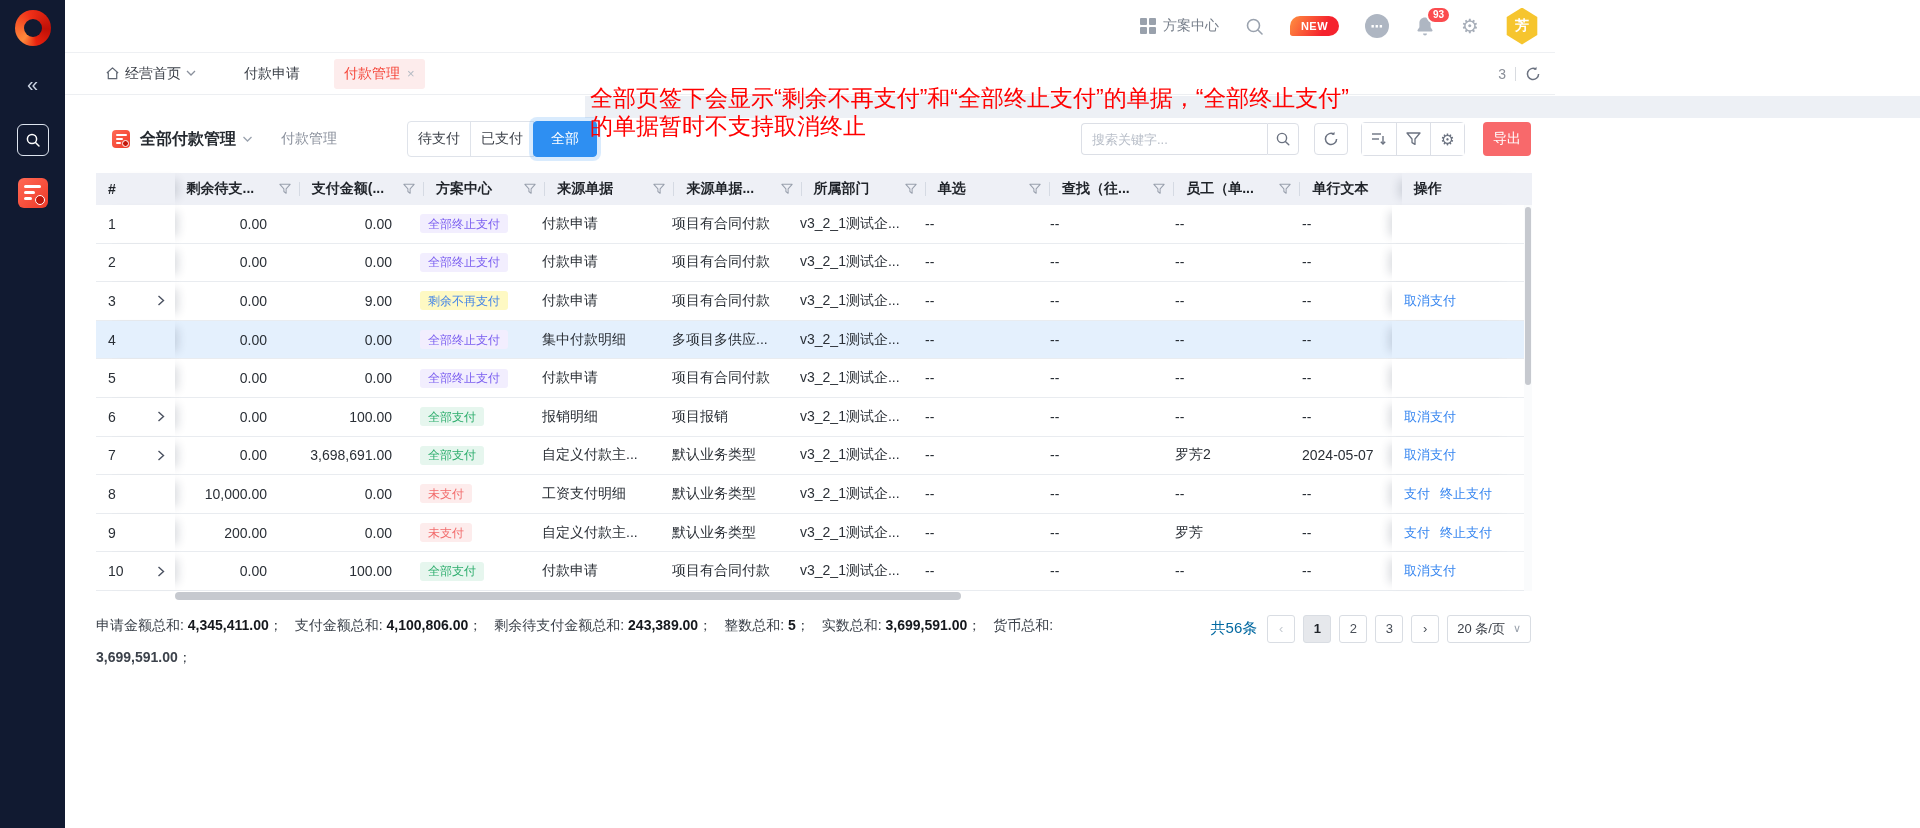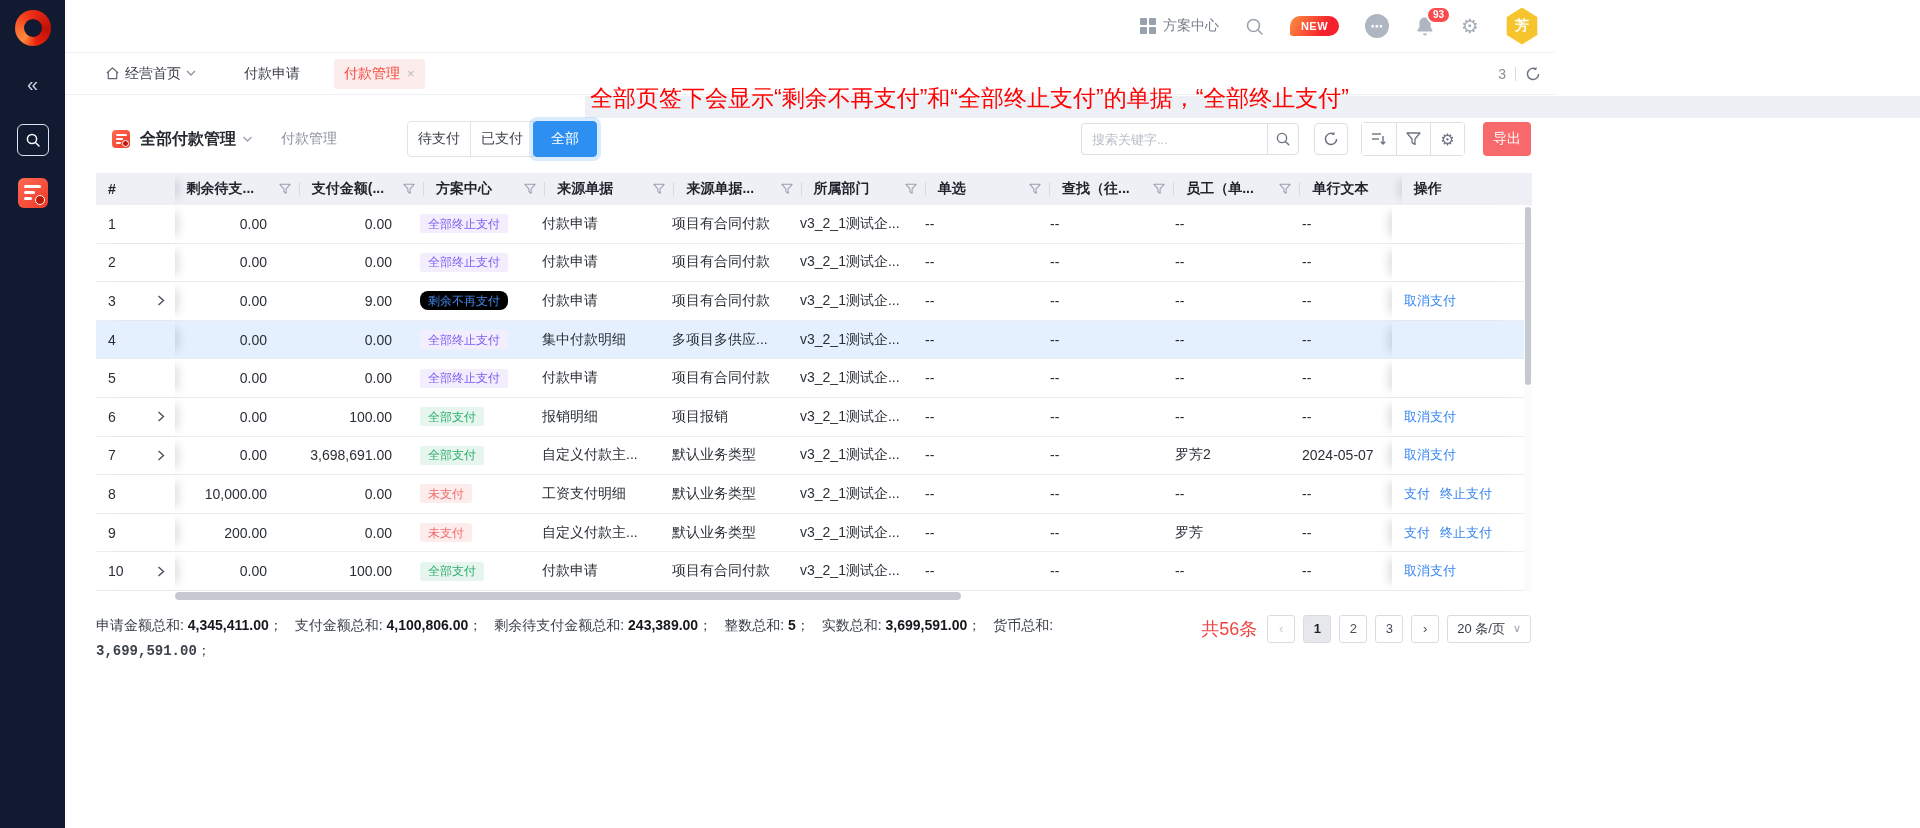--- a/index.html
+++ b/index.html
@@ -116,23 +116,23 @@
   .vscroll { position:absolute; right:0; top:32px; width:8px; height:386px; background:#fafbfc; }
   .vscroll b { position:absolute; left:1px; top:2px; width:6px; height:178px; background:#c6c9cf; border-radius:3px; }
   .hscroll { height:9px; position:relative; }
   .hscroll b { position:absolute; left:79px; top:1px; width:786px; height:8px; background:#c6c9cf; border-radius:4px; cursor:pointer; }
 
   
   .footer { margin-top:13px; padding:0 24px 0 31px; display:flex; align-items:flex-start; }
   .summary { font-size:14px; color:#3c424b; line-height:24px; width:1090px; }
   .sum-item { margin-right:12px; white-space:nowrap; }
   .sum-item b { color:#15181d; }
-  .sum-line2 { margin-top:2px;font-family:Liberation Mono, monospace; }
+  .sum-line2 { margin-top:8px; }
   .pagination { margin-left:auto; display:flex; align-items:center; gap:8px; padding-top:2px; }
-  .pg-total { color:#ef4444; font-size:18px; margin-right:2px; }
+  .pg-total { color:#0369a1; font-size:15px; margin-right:2px; }
   .pg-btn { min-width:28px; height:28px; border:1px solid #d9dde3; border-radius:3px; background:#fff; font-size:13px;
     color:#4a5059; display:flex; align-items:center; justify-content:center; cursor:pointer; padding:0 6px; }
   .pg-btn.disabled { color:#c6cbd2; cursor:default; }
   .pg-btn.active { background:#e6e8ec; font-weight:bold; color:#1f2329; }
   .pg-size { height:28px; border:1px solid #d9dde3; border-radius:3px; background:#fff; font-size:13px; color:#3a3f47;
     display:flex; align-items:center; gap:8px; padding:0 9px; cursor:pointer; }
   .pg-size .caret { color:#98a0ab; font-size:11px; }
   svg { display:block; }
 </style>
 </head>
@@ -410,21 +410,21 @@
               <span>3</span>
               <span class="expand">
                 <svg width="8" height="11" viewBox="0 0 8 11">
                   <path d="M1.5 1l5 4.5-5 4.5" fill="none" stroke="#4a5160" stroke-width="1.4"></path>
                 </svg>
               </span>
             </div>
             <div class="td num" style="width: 108px;">0.00</div>
             <div class="td num" style="width: 125px;">9.00</div>
             <div class="td" style="width: 122px;">
-              <span class="badge" style="color: rgb(69, 133, 230); background: #000000; border-radius: 8px;">剩余不再支付</span>
+              <span class="badge" style="color: rgb(69, 133, 230); background: #fef9c3;">剩余不再支付</span>
             </div>
             <div class="td" style="width: 130px;">付款申请</div>
             <div class="td" style="width: 128px;">项目有合同付款</div>
             <div class="td" style="width: 125px;">v3_2_1测试企...</div>
             <div class="td" style="width: 125px;">--</div>
             <div class="td" style="width: 125px;">--</div>
             <div class="td" style="width: 127px;">--</div>
             <div class="td" style="width: 102px;">--</div>
             <div class="td col-fix-r" style="width: 131px;">
               <span class="link">取消支付</span>
@@ -613,15 +613,16 @@
           <span class="caret">∨</span>
         </div>
       </div>
     </div>
 
   </div>
 
   <div class="stripe"></div>
   <div class="annotation">
     <div>全部页签下会显示“剩余不再支付”和“全部终止支付”的单据，“全部终止支付”</div>
+    <div>的单据暂时不支持取消终止</div>
   </div>
 
 </div>
 
 </body></html>

